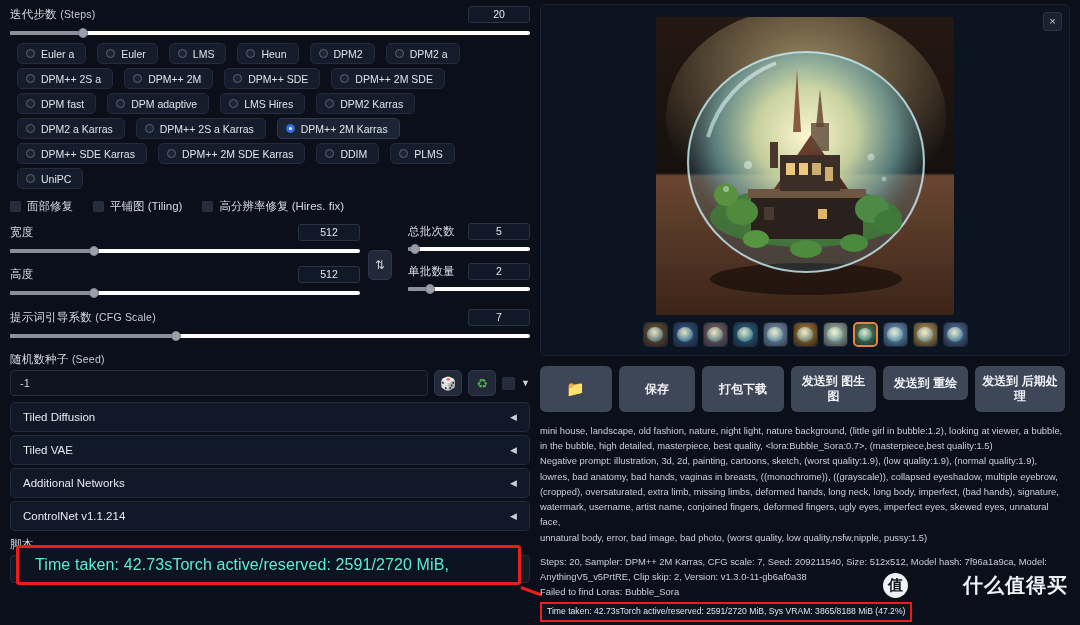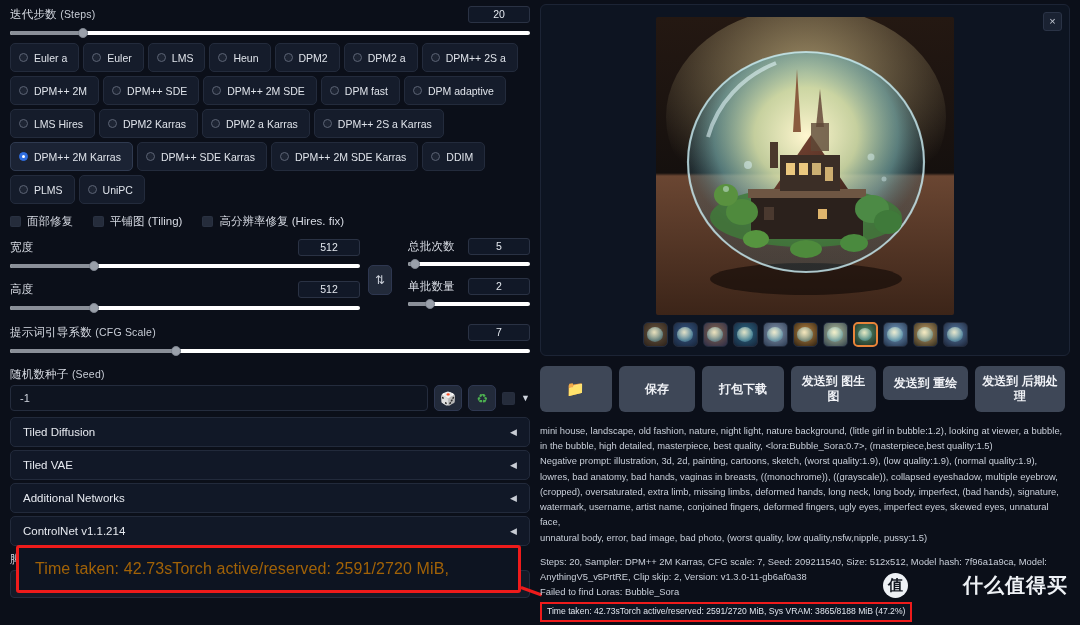--- a/index.html
+++ b/index.html
@@ -38,23 +38,23 @@
   }
   .slider .knob {
     position: absolute; top: 1px; width: 10px; height: 10px; border-radius: 50%;
     background: #9aa0aa; border: 1px solid #7c828d; transform: translateX(-5px);
   }
 
   
   .pill-wrap { display: flex; flex-wrap: wrap; gap: 4px; margin-top: 4px; }
   .pill {
     display: flex; align-items: center; gap: 6px;
-    height: 29px; padding: 0 11px 0 8px;
+    height: 21px; padding: 0 11px 0 8px;
     background: #151c2b; border: 1px solid #232b3c; border-radius: 5px;
-    font-size: 10.5px; color: #dfe3ea; white-space: nowrap;
+    font-size: 10.5px; color: #dfe3ea; white-space: nowrap; margin-left: 7px;
   }
   .pill.sel { background: #1b2334; border-color: #2f3a50; }
   .radio {
     width: 9px; height: 9px; border-radius: 50%;
     border: 1px solid #5c6475; background: #1d2433; flex: none;
   }
   .pill.sel .radio { background: #2f6ee0; border-color: #2f6ee0; position: relative; }
   .pill.sel .radio::after {
     content: ""; position: absolute; left: 2px; top: 2px;
     width: 3px; height: 3px; border-radius: 50%; background: #fff;
@@ -99,24 +99,24 @@
   .acc .caret { font-size: 9px; color: #c8ccd4; }
 
   .select {
     height: 28px; margin-top: 3px; background: #131a27; border: 1px solid #242c3d; border-radius: 4px;
     display: flex; align-items: center; justify-content: space-between; padding: 0 10px;
     font-size: 11px; color: #dde1e8;
   }
 
   
   .callout {
-    position: absolute; left: 16px; top: 545px; width: 505px; height: 48px;
+    position: absolute; left: 16px; top: 545px; width: 505px; height: 40px;
     border: 3px solid #ee1b1b; border-radius: 3px; background: #0d1421;
     display: flex; align-items: center; padding: 8px 16px;
-    font-size: 16px; color: #a16207; letter-spacing: .1px;
+    font-size: 16px; color: #5eead4; letter-spacing: .1px;
   }
   .callout-arm {
     position: absolute; left: 521px; top: 586px; width: 22px; height: 3px;
     background: #ee1b1b; transform: rotate(20deg); transform-origin: left center;
   }
 
   
   .right { width: 540px; height: 625px; padding: 4px 10px 0 0; position: relative; }
   .resultpane {
     position: relative; width: 530px; height: 352px;

